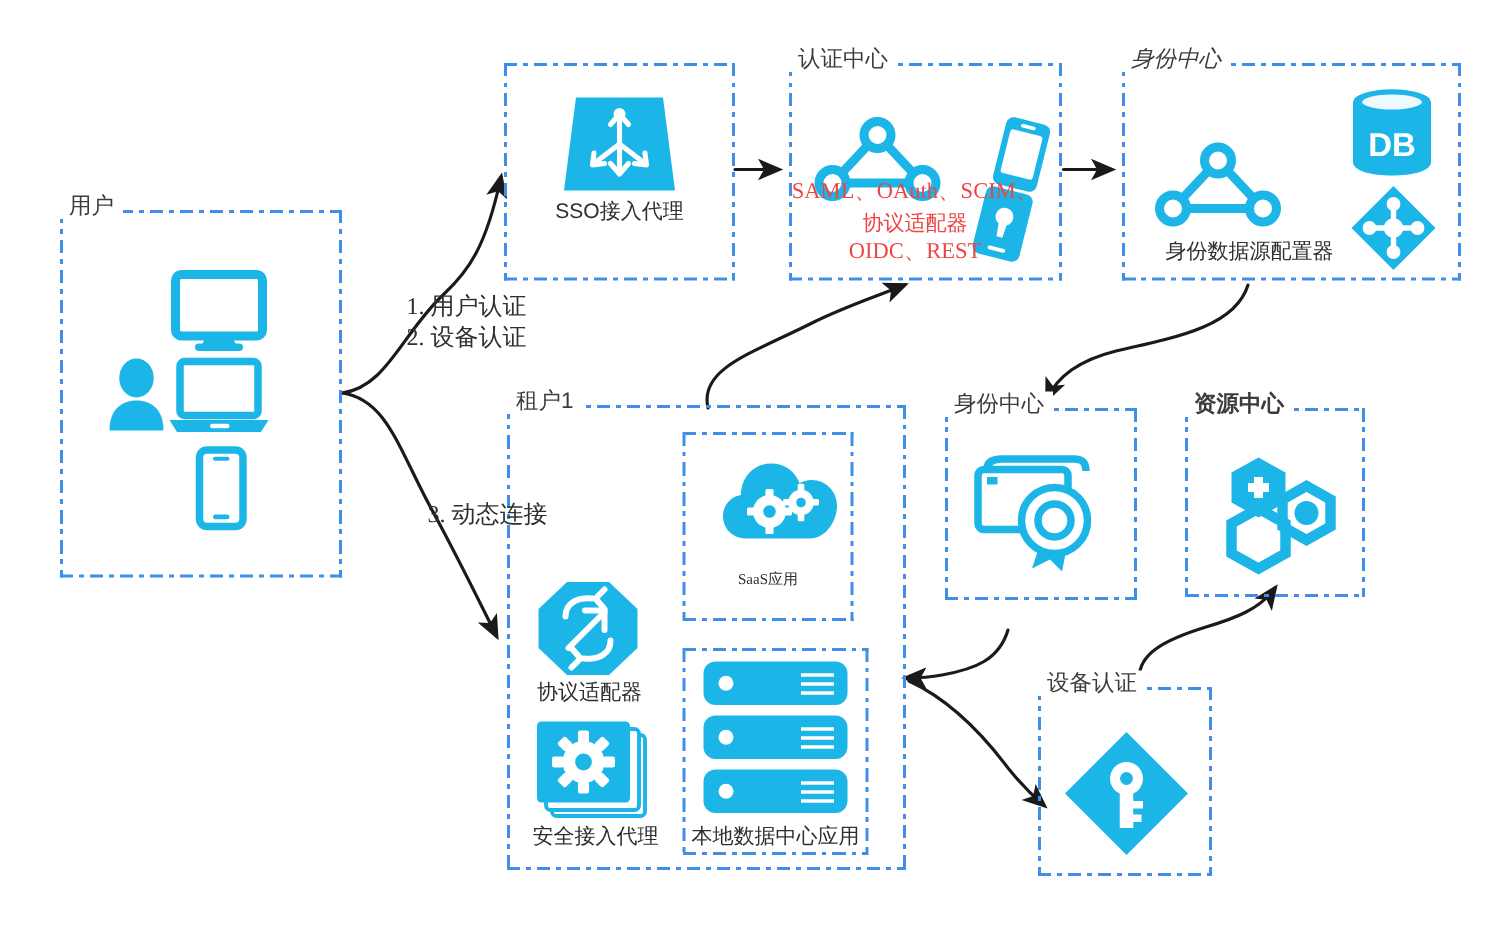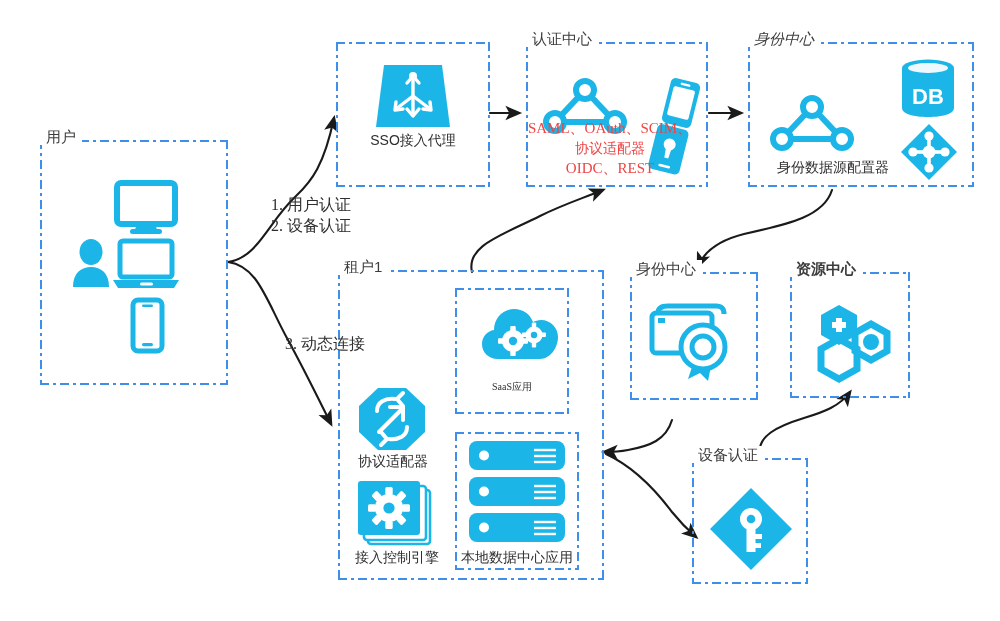--- a/index.html
+++ b/index.html
@@ -346,21 +346,21 @@
         <rect x="12" y="24.3" width="8" height="7.4" rx="1.5"></rect>
         <rect x="46" y="24.3" width="8" height="7.4" rx="1.5"></rect>
         <rect x="17" y="12" width="7.4" height="8" rx="1.5" transform="rotate(-45 20.7 16)"></rect>
         <rect x="41.6" y="36" width="7.4" height="8" rx="1.5" transform="rotate(-45 45.3 40)"></rect>
         <rect x="41.6" y="12" width="7.4" height="8" rx="1.5" transform="rotate(45 45.3 16)"></rect>
         <rect x="17" y="36" width="7.4" height="8" rx="1.5" transform="rotate(45 20.7 40)"></rect>
       </g>
       <circle cx="33" cy="28" r="5.6" fill="#1cb5e8"></circle>
     </svg>
   </div>
-  <div class="icon-label" style="left:348px; top:548px; width:98px;">接入控制引擎</div>
+  <div class="icon-label" style="left:348px; top:548px; width:98px;">安全接入代理</div>
 
   <div class="dashdot" style="left:630px; top:272px; width:128px; height:128px;">
     <div class="title-wrap">
       <span>身份中心</span>
     </div>
   </div>
   <div class="ic" style="left:650px; top:305px;">
     <svg width="88" height="76" viewBox="0 0 88 76">
       <rect x="2" y="8" width="60" height="40" rx="4" fill="none" stroke="#1cb5e8" stroke-width="5"></rect>
       <path d="M8,8 C8,3 12,1 18,1 L66,1 C72,1 74,4 74,9" fill="none" stroke="#1cb5e8" stroke-width="5"></path>

